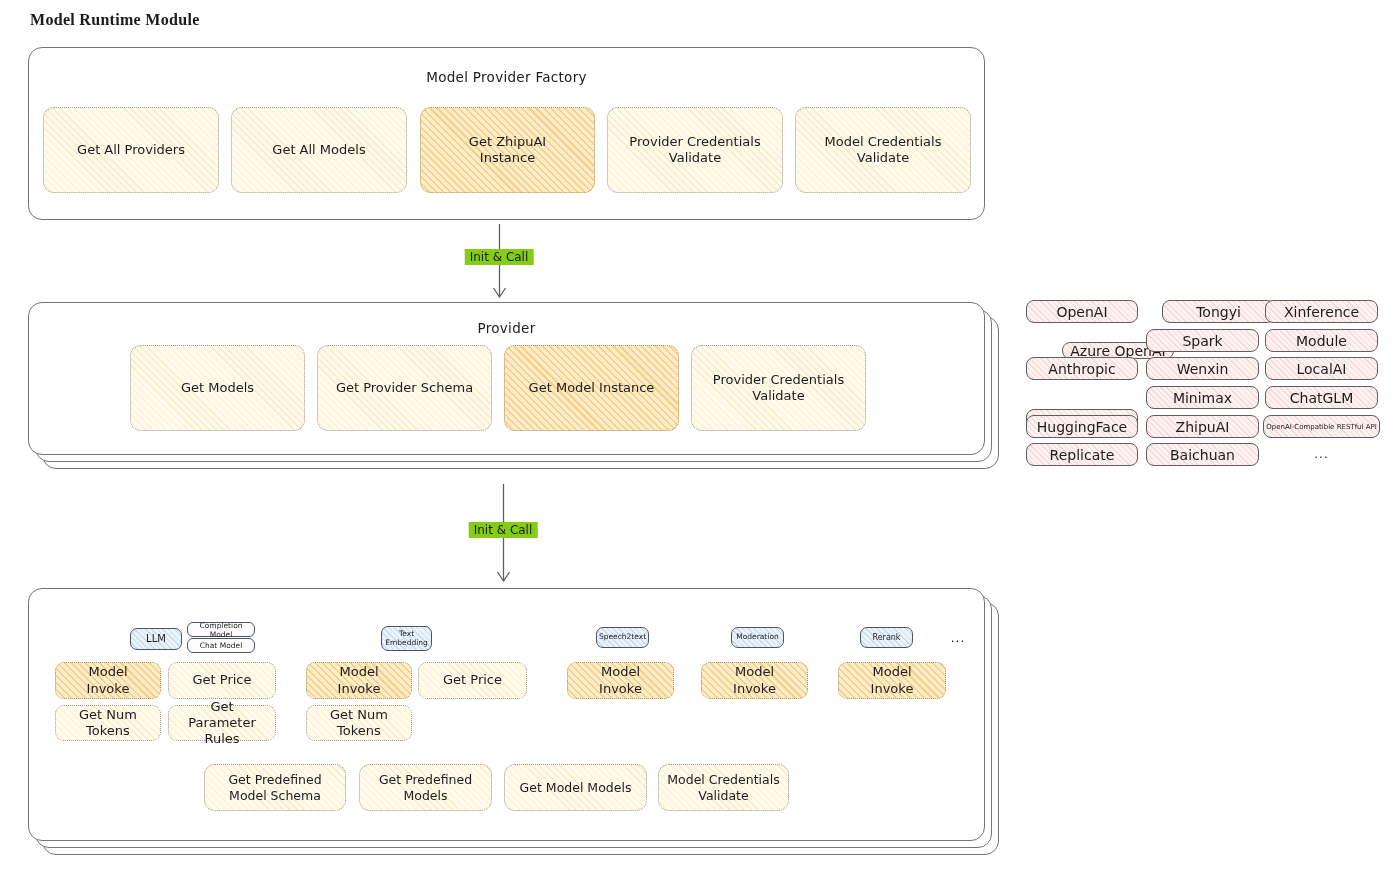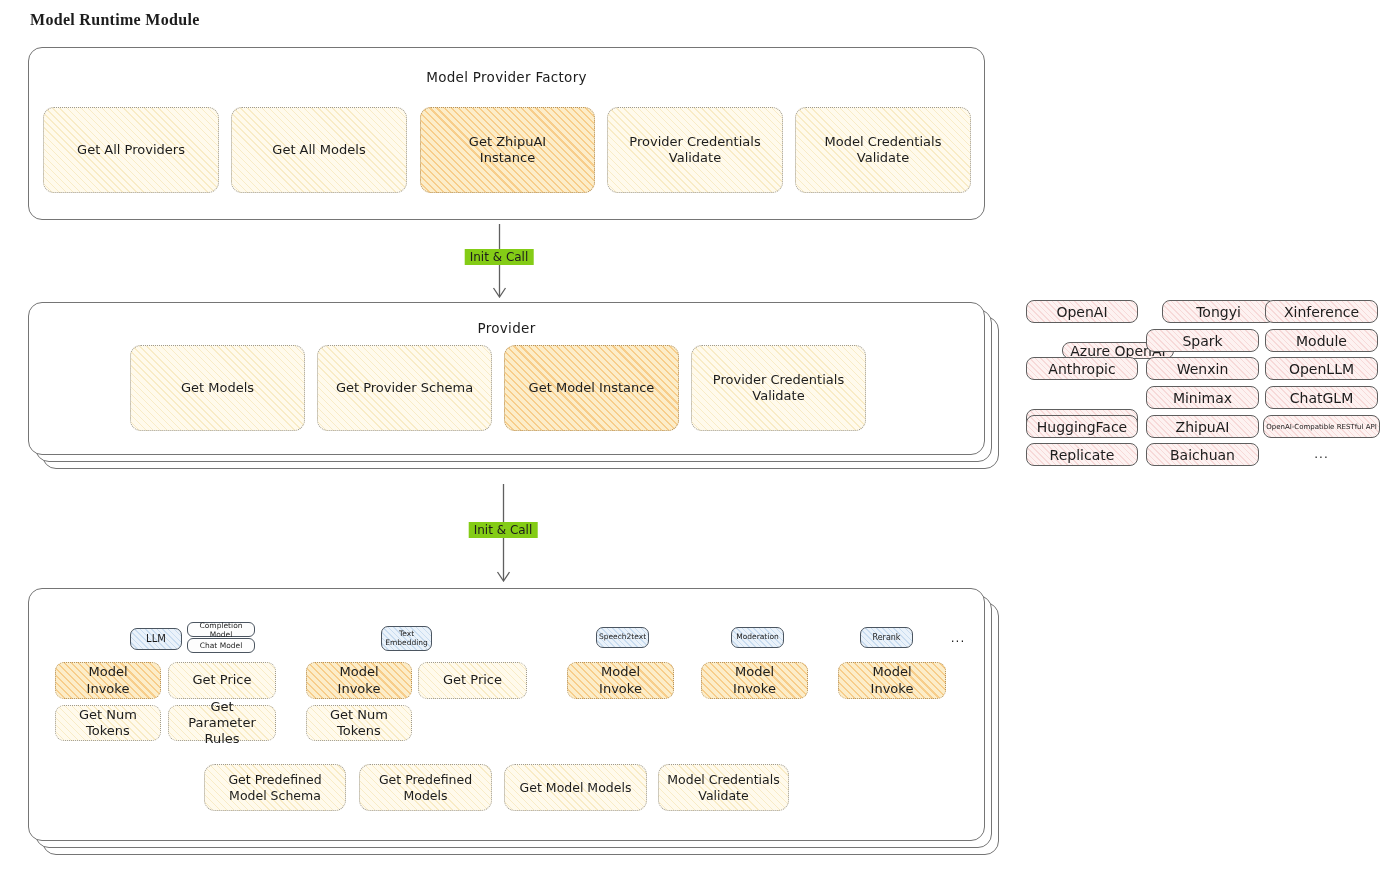--- a/index.html
+++ b/index.html
@@ -119,21 +119,21 @@
       <span>Baichuan</span>
     </div>
 
   <div class="abs cpink" style="left:1265px;top:300px;width:113px;height:23px;">
       <span>Xinference</span>
     </div>
   <div class="abs cpink" style="left:1265px;top:329px;width:113px;height:23px;">
       <span>Module</span>
     </div>
   <div class="abs cpink" style="left:1265px;top:357px;width:113px;height:23px;">
-      <span>OpenLLM</span>
+      <span>LocalAI</span>
     </div>
   <div class="abs cpink" style="left:1265px;top:386px;width:113px;height:23px;">
       <span>ChatGLM</span>
     </div>
   <div class="abs cpink" style="left:1263px;top:415px;width:117px;height:23px;font-size:7px;padding:0 2px;">
       <span>OpenAI-Compatible RESTful API</span>
     </div>
   <div class="abs dots" style="left:1265px;top:447px;width:113px;">...</div>
 
   <div class="abs" style="left:496px;top:484px;width:15px;height:98px;">

